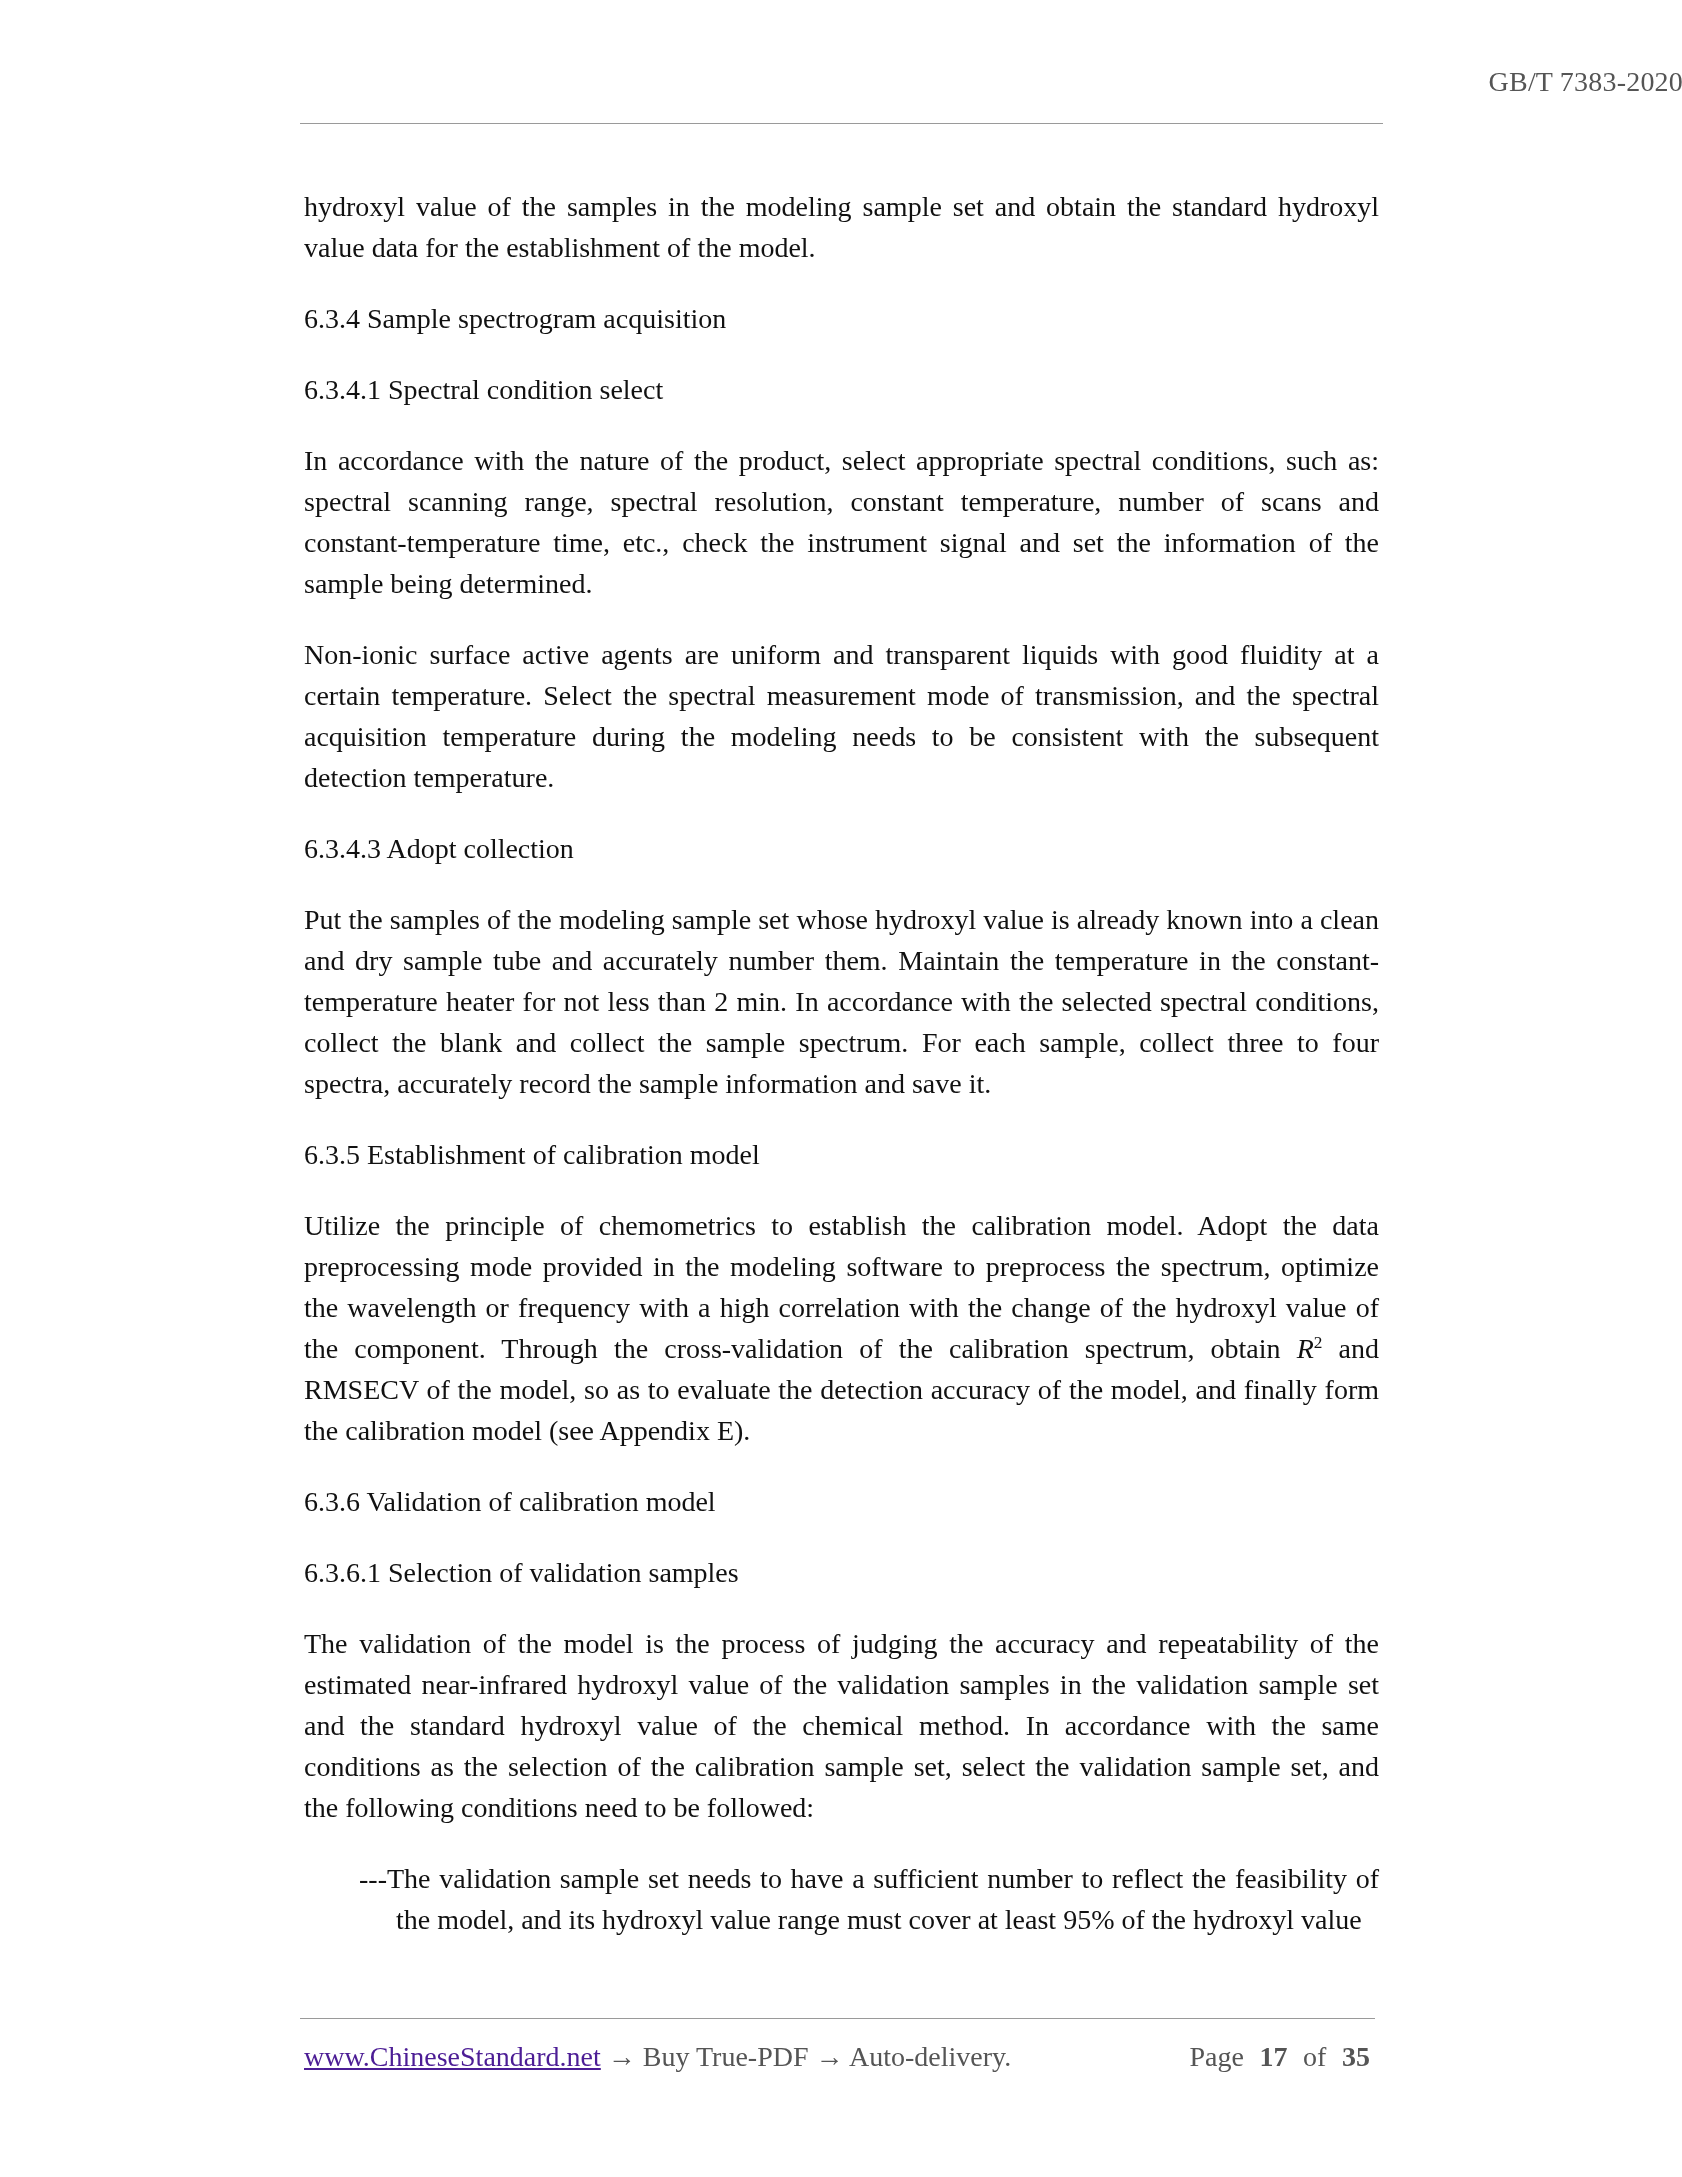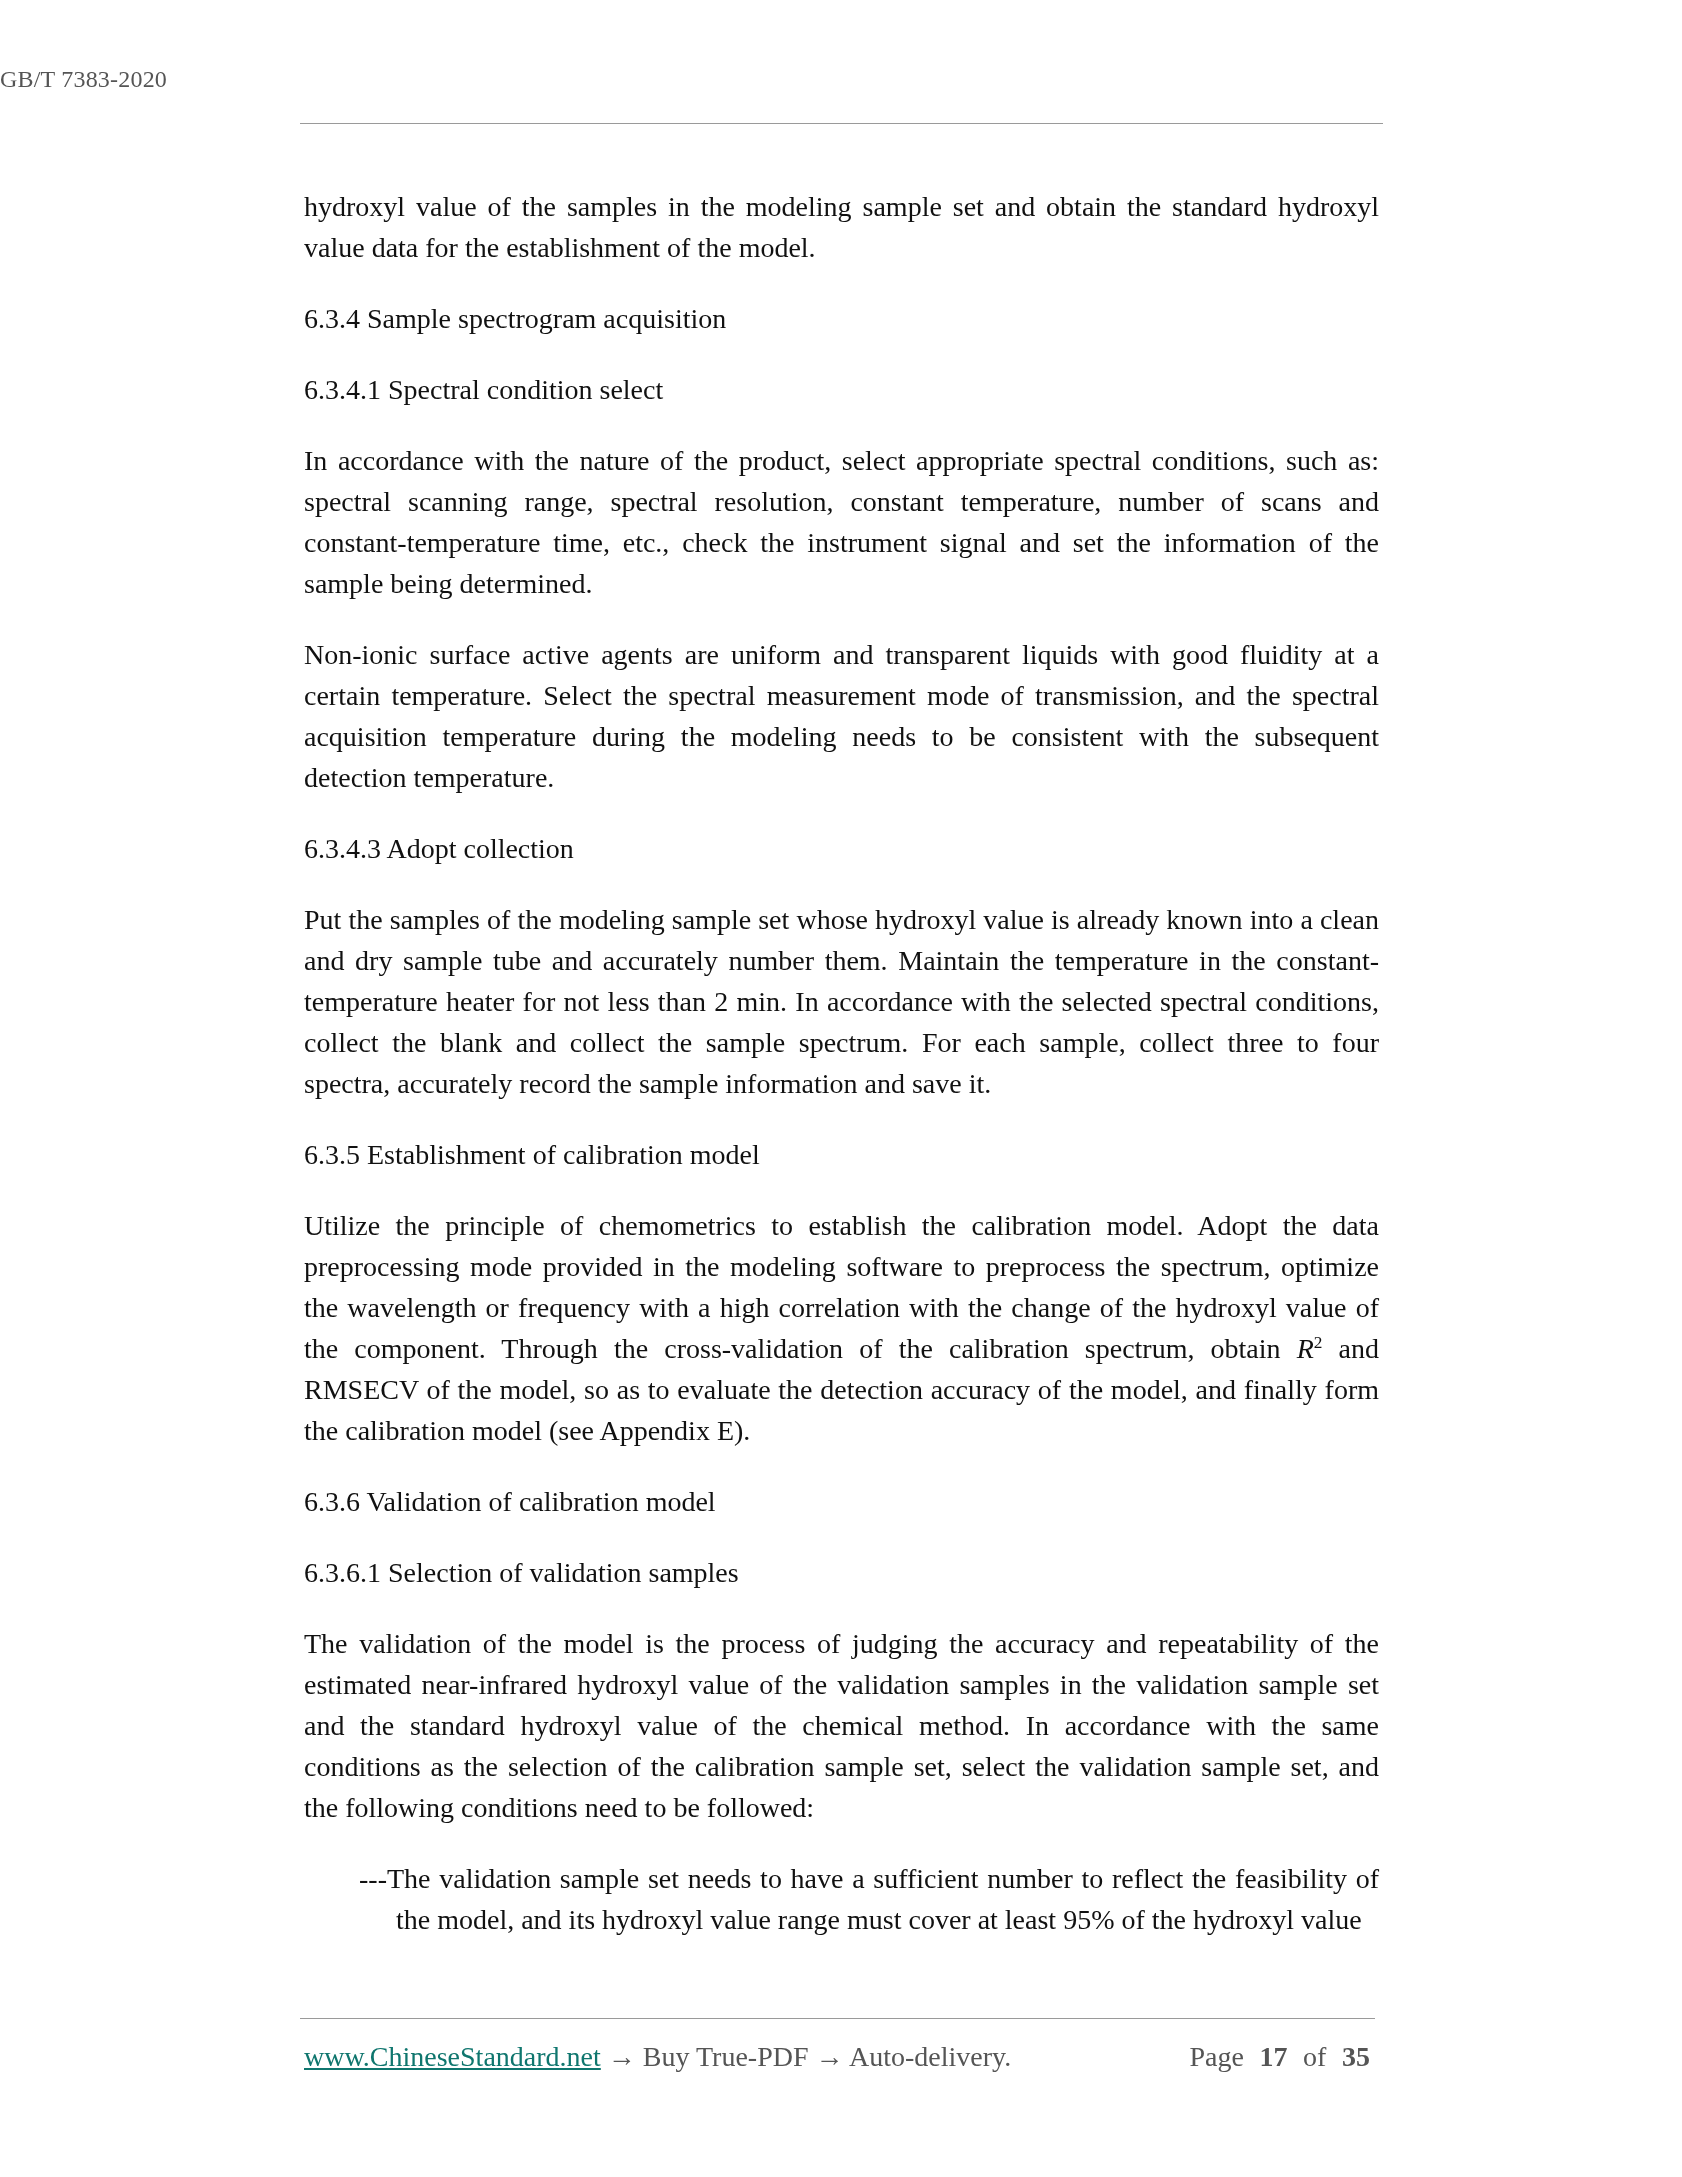--- a/index.html
+++ b/index.html
@@ -3,21 +3,21 @@
 <meta charset="utf-8">
 <style>
   html, body { margin: 0; padding: 0; background: #ffffff; }
   body {
     width: 1683px; height: 2177px; position: relative; overflow: hidden;
     font-family: "Liberation Serif", "DejaVu Serif", serif;
     color: #111111;
   }
   .page-header {
     position: absolute; top: 66px; left: 0; width: 1683px;
-    text-align: left; font-size: 24px; color: #555555;
+    text-align: right; font-size: 28px; color: #555555;
     letter-spacing: 0.2px;
   }
   .header-rule {
     position: absolute; top: 123px; left: 300px; width: 1083px; height: 0;
     border-top: 1.7px solid #9a9a9a;
   }
   .content {
     position: absolute; top: 170px; left: 304px; width: 1075px;
     font-size: 28px; line-height: 41px;
   }
@@ -30,21 +30,21 @@
   .italic { font-style: italic; }
   .footer-rule {
     position: absolute; top: 2018px; left: 300px; width: 1075px; height: 0;
     border-top: 1.7px solid #9a9a9a;
   }
   .footer {
     position: absolute; top: 2041px; left: 304px; width: 1066px;
     font-size: 28px; color: #555555;
     display: flex; justify-content: space-between; align-items: baseline;
   }
-  .footer a { color: #0f766e; text-decoration: underline; }
+  .footer a { color: #4c1d95; text-decoration: underline; }
   .footer .pg b { font-weight: bold; }
   .footer .gap { display: inline-block; width: 8.6px; }
 </style>
 </head>
 <body>
 
 <div class="page-header">
   <span>GB/T 7383-2020</span>
 </div>
 <div class="header-rule"></div>

